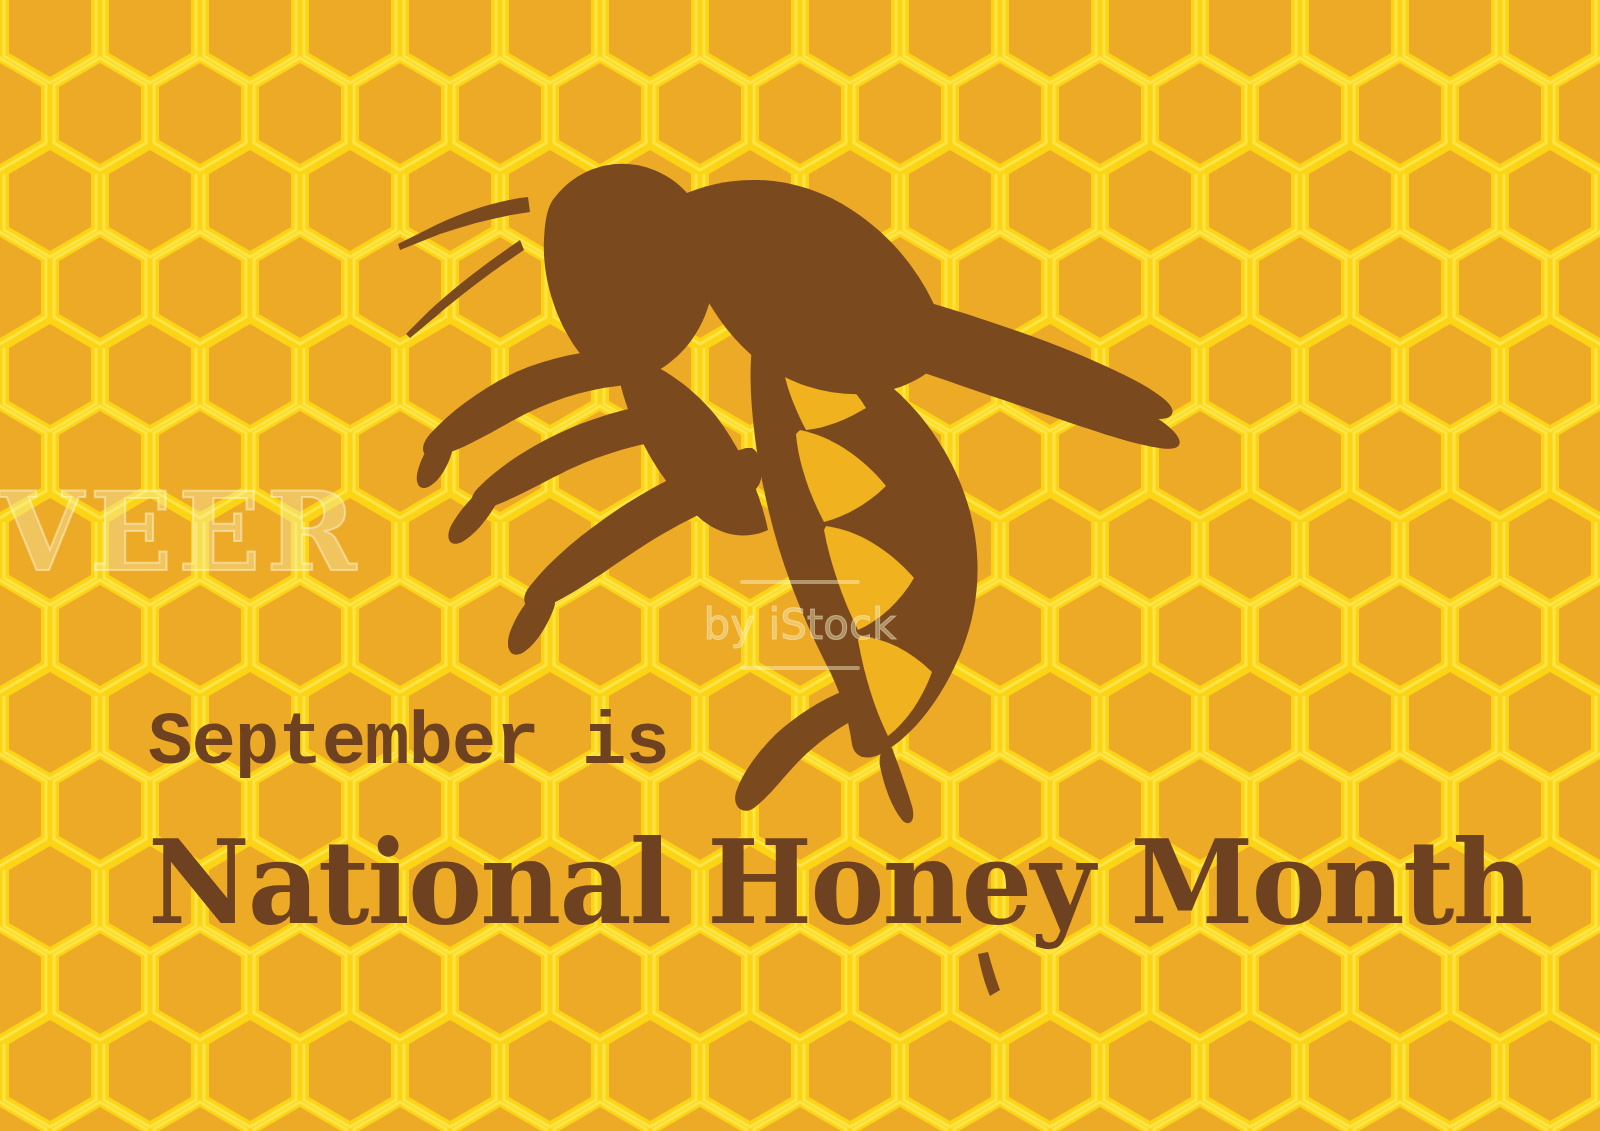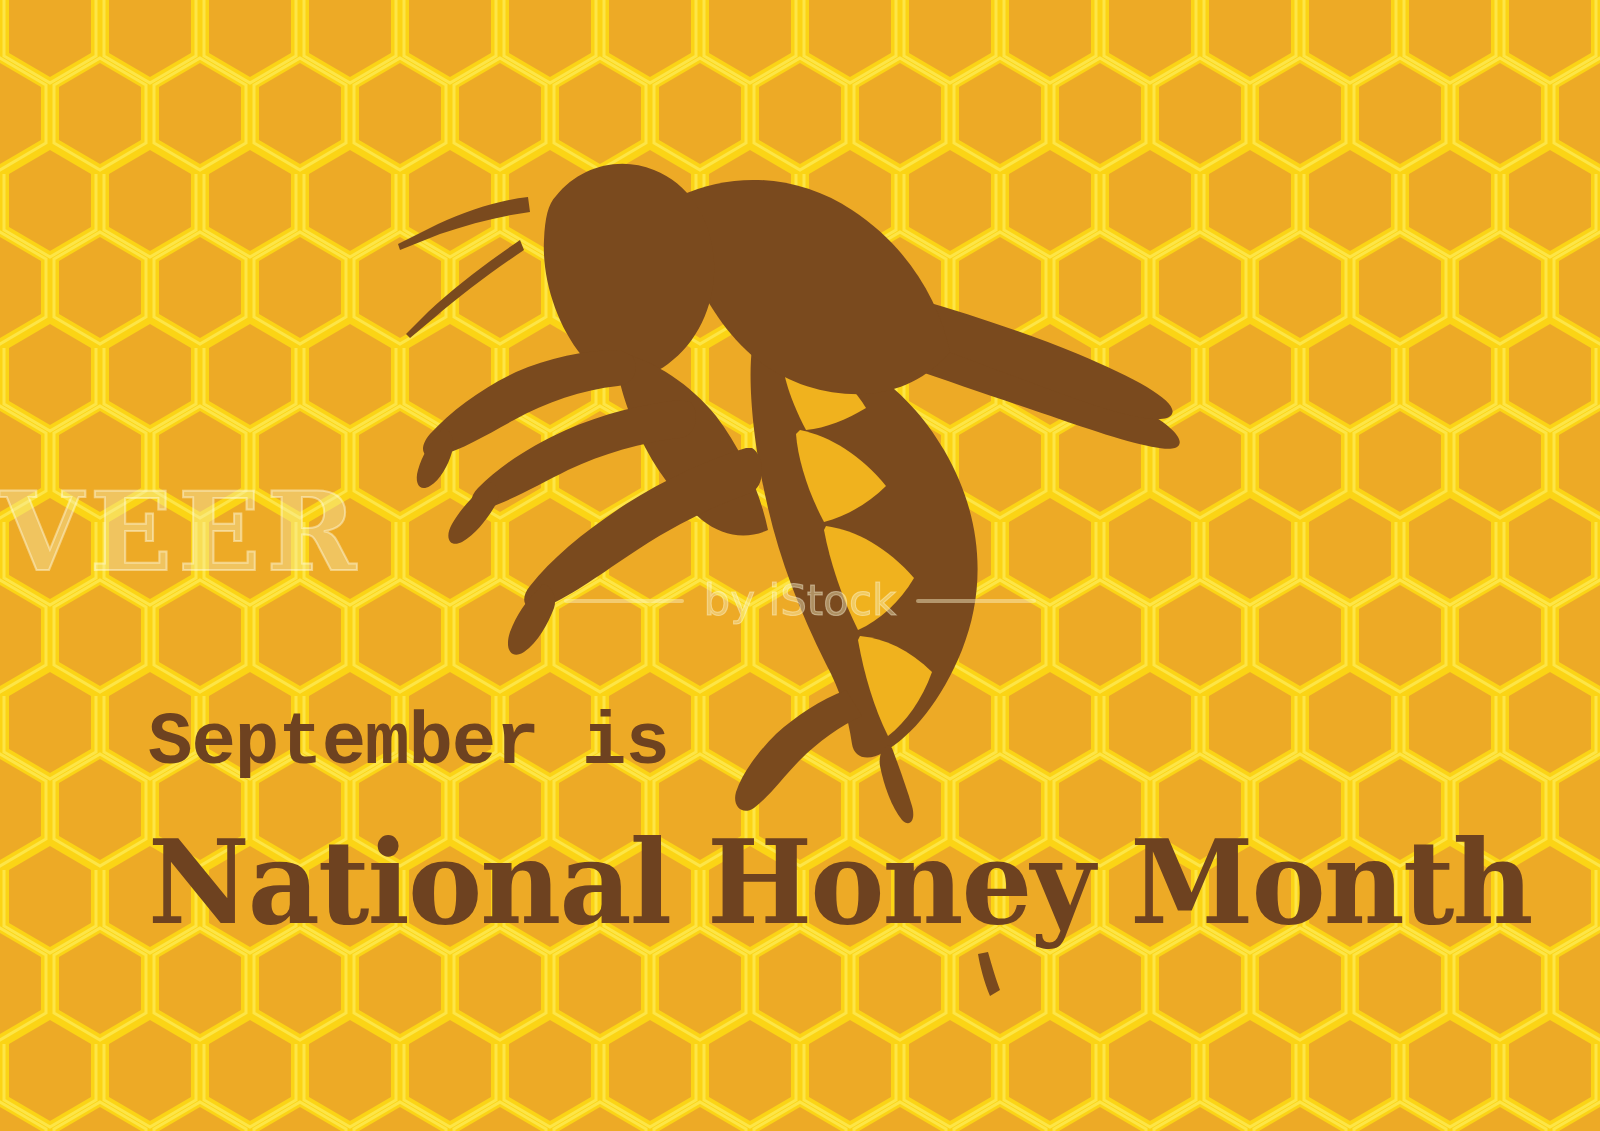--- a/index.html
+++ b/index.html
@@ -83,20 +83,21 @@
   }
   .wm-sub {
     position: absolute;
     left: 0;
     right: 0;
     top: 580px;
     display: flex;
     align-items: center;
     justify-content: center;
     gap: 20px;
+    flex-direction: column;
   }
   .wm-dash {
     display: block;
     width: 120px;
     height: 4px;
     background: rgba(250, 244, 205, 0.45);
     border-radius: 2px;
   }
   .wm-sub-text {
     font-family: "DejaVu Sans", "Liberation Sans", sans-serif;

